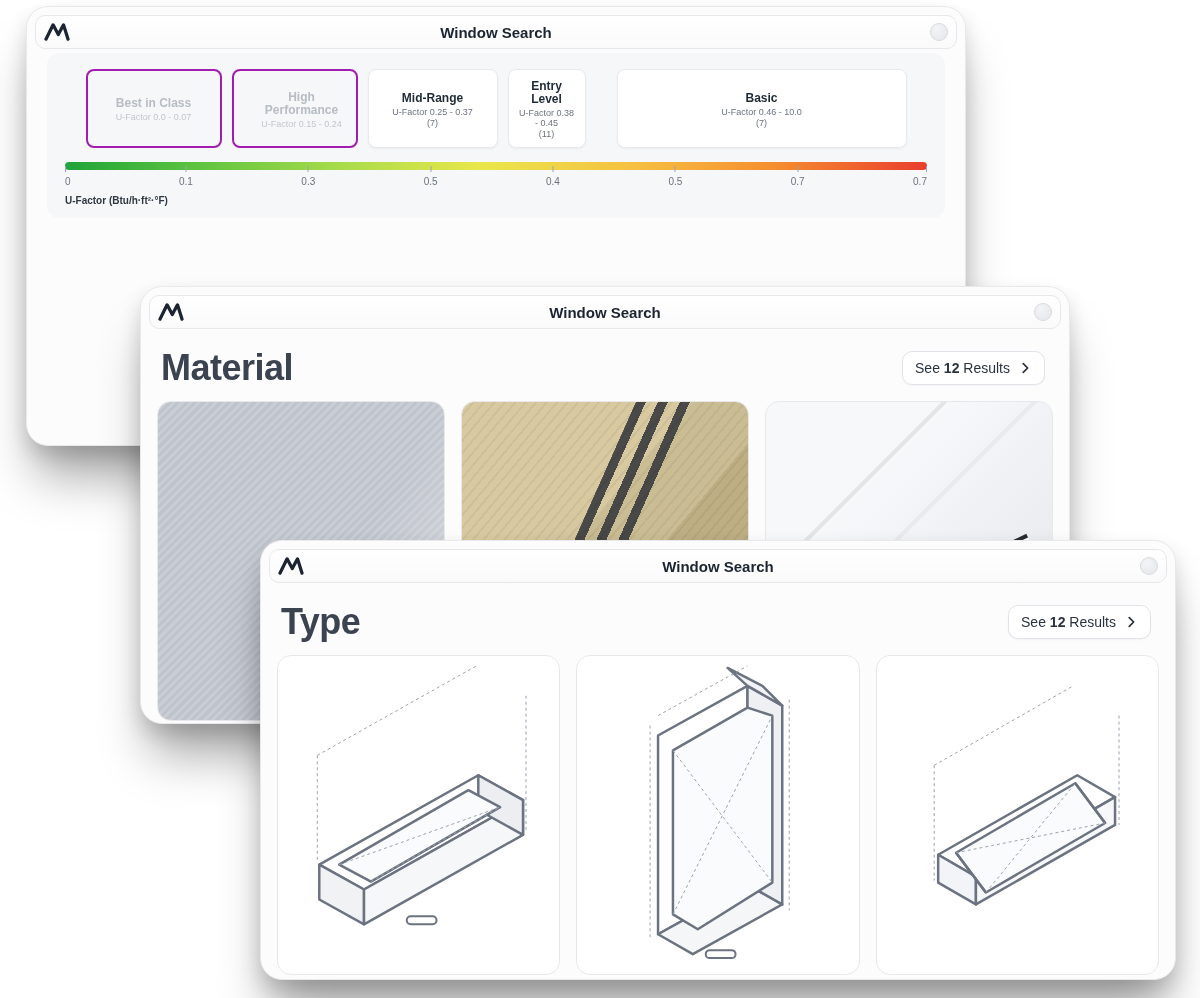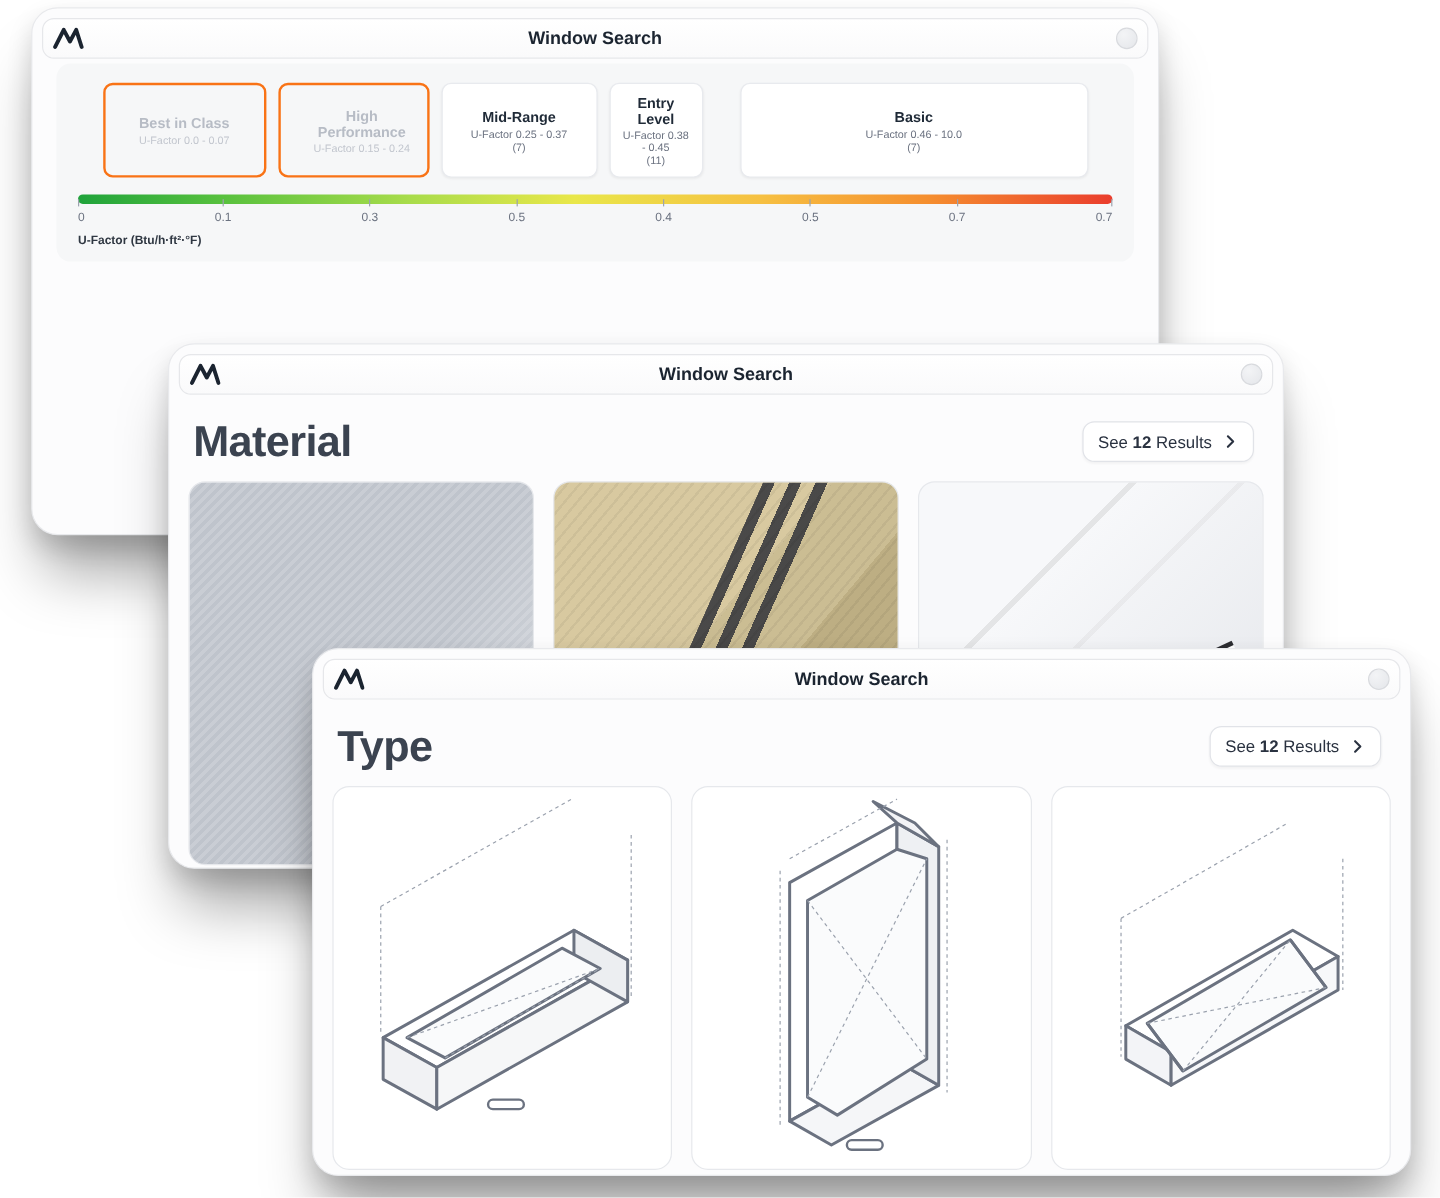--- a/index.html
+++ b/index.html
@@ -114,21 +114,21 @@
     padding: 10px 10px 8px 10px;
     font-size: 11px;
     color: #1f2a37;
     min-height: 66px;
     display: flex; flex-direction: column; justify-content: center;
   }
   .tier .t-title { font-weight: 700; font-size: 12px; line-height: 1.1; }
   .tier .t-sub { font-size: 9px; color: #6b7280; margin-top: 2px; }
   .tier .t-count { font-size: 9px; color: #6b7280; margin-top: 1px; }
   .tier.disabled {
-    border: 2px solid #f97316;
+    border: 2px solid #a21caf;
     background: transparent;
     color: #b7bcc5;
     text-align: center;
   }
   .tier.disabled .t-title { color: #b7bcc5; }
   .tier.disabled .t-sub { color: #c2c6ce; }
   .tier.active {
     background: #ffffff;
     border: 1px solid #e8eaee;
     box-shadow: 0 1px 2px rgba(0,0,0,.05);

